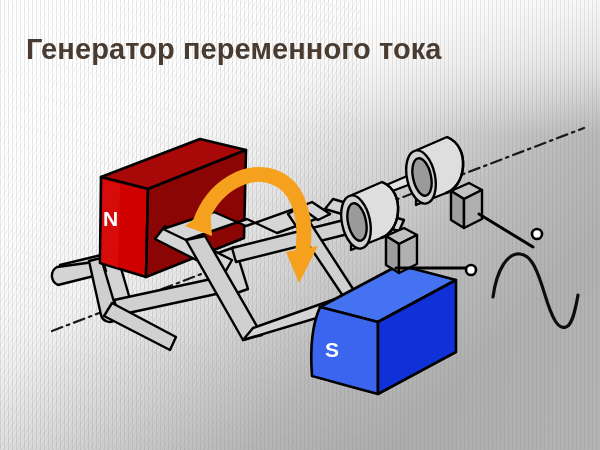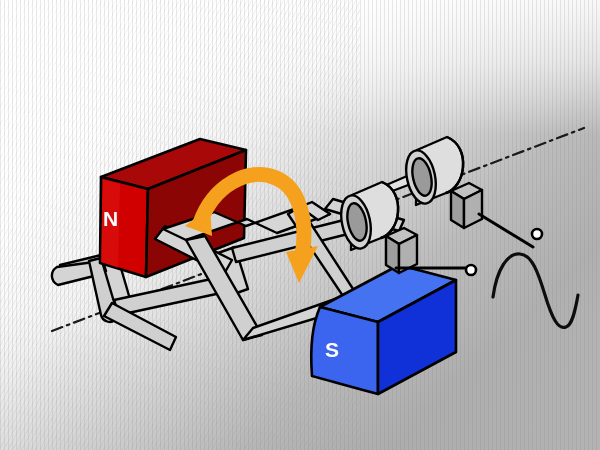--- a/index.html
+++ b/index.html
@@ -103,20 +103,21 @@
 <body>
 
 <div id="slide">
 
   <div class="bg-base"></div>
   <div class="bg-shade"></div>
   <div class="bg-shade2"></div>
   <div class="bg-stripes"></div>
   <div class="bg-diag"></div>
 
+  <div class="title">Генератор переменного тока</div>
 
   <svg class="art" viewBox="0 0 600 450">
 
     <g>
       <path d="M 52 331 L 584 128" fill="none" stroke="#1a1a1a" stroke-width="2.2" stroke-dasharray="11 5 2.5 5" stroke-linecap="round"></path>
     </g>
 
     <g stroke="#000000" stroke-width="2.4" stroke-linejoin="round">
 
       <path d="M 101 264 L 118 258 L 132 306 L 115 312 Z" fill="#d4d4d4"></path>

